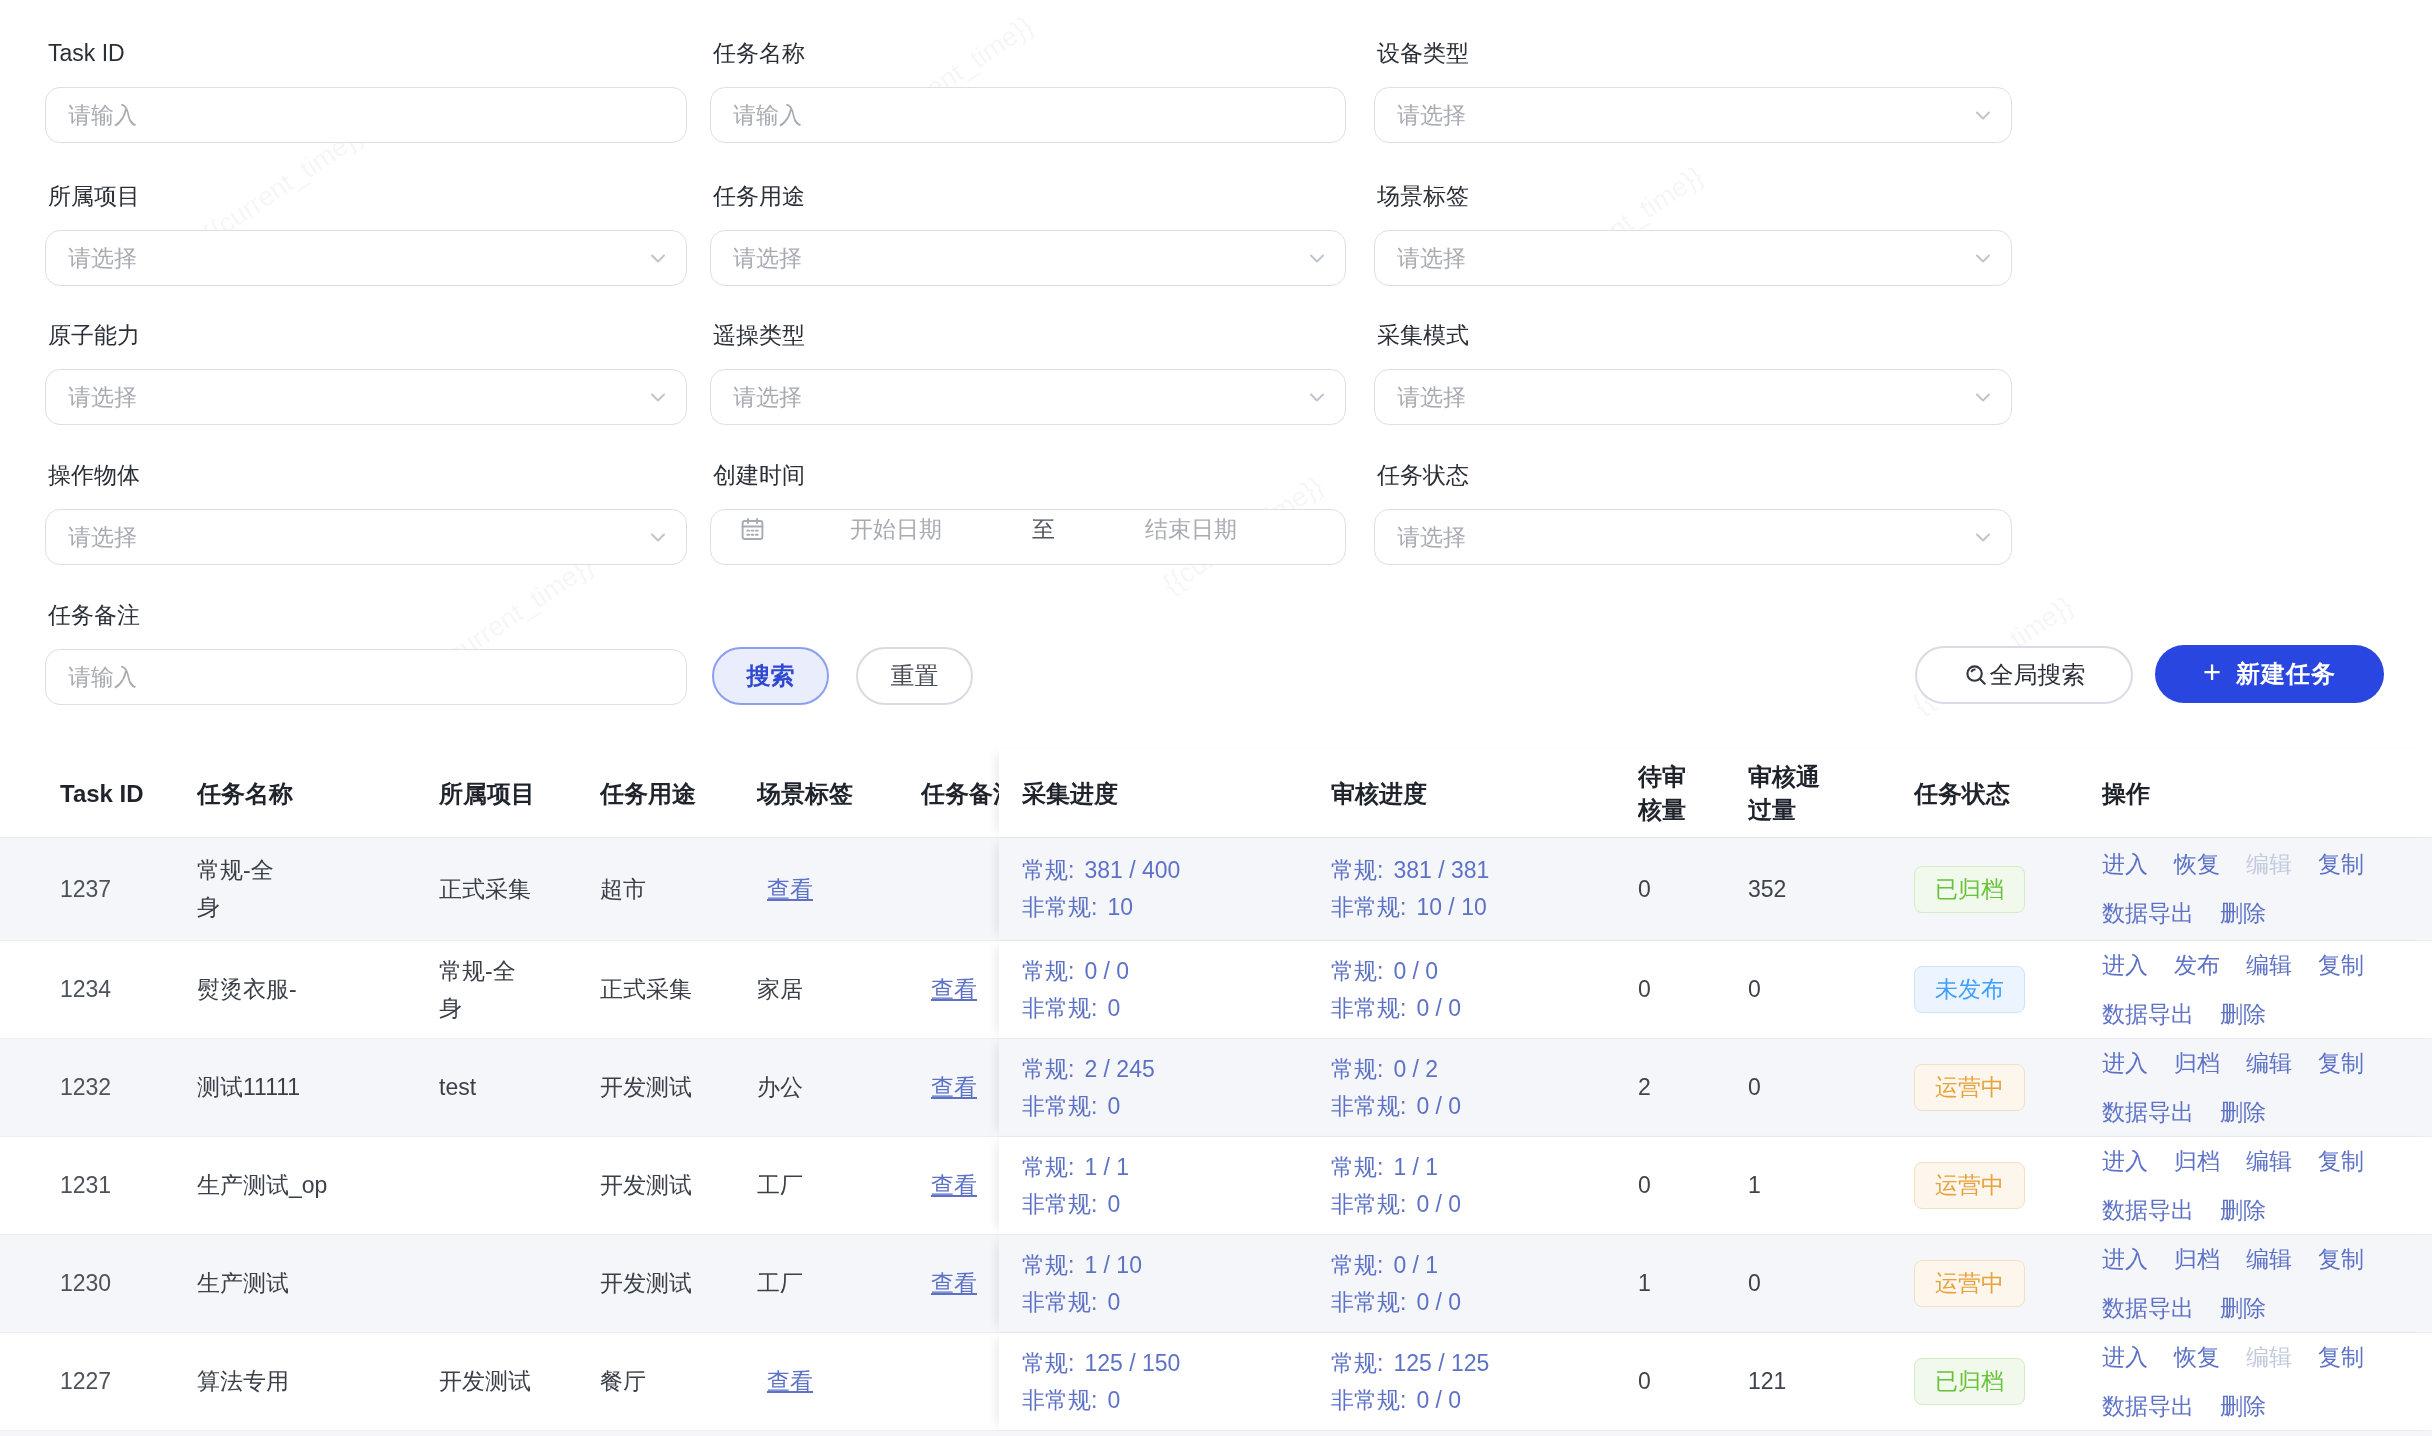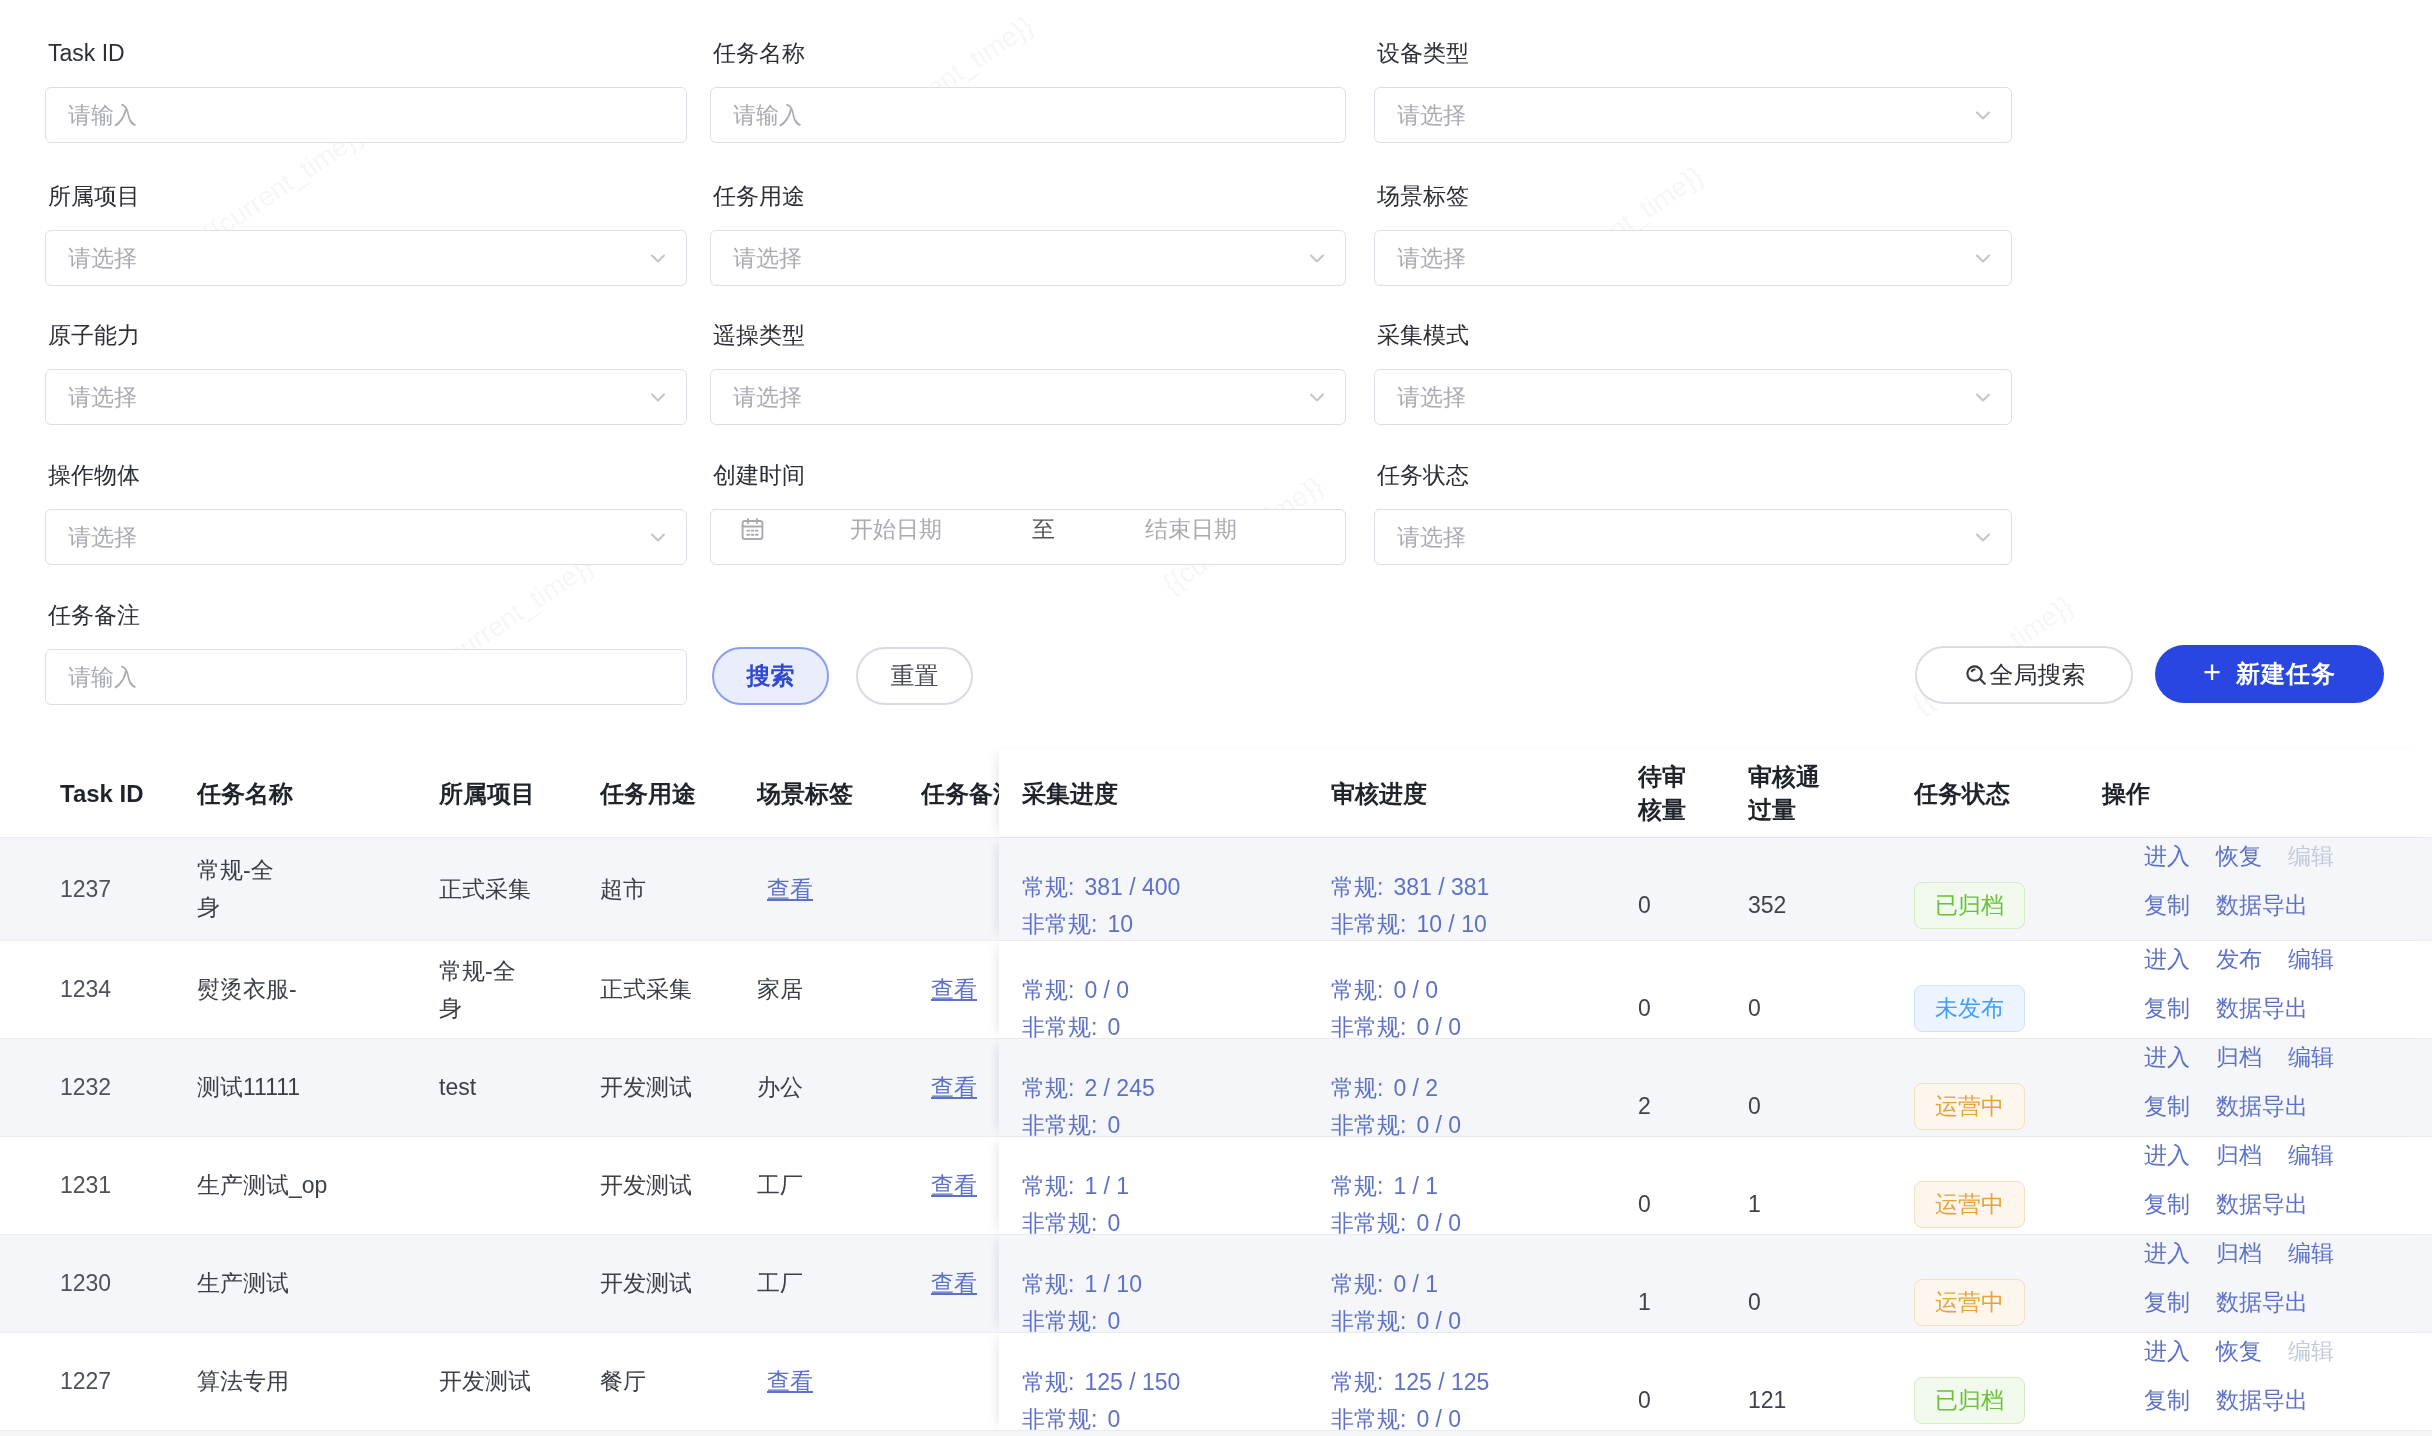--- a/index.html
+++ b/index.html
@@ -8,21 +8,21 @@
   #app { position:relative; width:2432px; height:1436px; background:#fff; overflow:hidden; }
 
   
   .wm { position:absolute; font-size:27px; color:rgba(40,46,60,.045);
         transform:rotate(-34deg); white-space:nowrap; pointer-events:none; }
 
   
   .field { position:absolute; }
   .flabel { font-size:23px; color:#2b2f38; margin-left:3px; line-height:30px; }
   .control { position:absolute; top:49px; left:0; right:0; height:56px;
-    border:1.5px solid #dcdfe6; border-radius:6px; background:#fff;
+    border:1.5px solid #dcdfe6; border-radius:15px; background:#fff;
     display:flex; align-items:center; padding:0 22px; }
   .ph { font-size:23px; color:#a8abb2; }
   .chev { position:absolute; right:16px; top:50%; transform:translateY(-50%); }
   .daterange { padding:0 24px 16px 28px; }
   .daterange .dstart,.daterange .dend { flex:1; text-align:center; }
   .daterange .dsep { font-size:23px; color:#50555e; padding:0 6px; }
   .cal { flex:none; }
 
   
   .pill { position:absolute; height:58px; border-radius:29px; display:inline-flex;
@@ -63,21 +63,21 @@
   .view-link { color:#5d72c6; text-decoration:underline; cursor:pointer; margin-left:10px; }
   .kv-line { display:flex; gap:10px; color:#5d72c6; }
   .kv-line .kv-v { }
   .c-pending,.c-approved { color:#3d424b; }
   .badge { display:inline-block; font-size:23px; line-height:1; padding:11px 20px;
     border-radius:8px; white-space:nowrap; }
   .badge-success { color:#67c23a; background:#f0f9eb; border:1.5px solid #d5ecc3; }
   .badge-info    { color:#409eff; background:#ecf5ff; border:1.5px solid #cbe3fb; }
   .badge-warning { color:#e6a23c; background:#fdf6ec; border:1.5px solid #f3e0c0; }
   .c-ops { display:flex; flex-wrap:wrap; column-gap:26px; row-gap:12px;
-    align-content:center; padding-right:12px;margin-left:42px; }
+    align-content:center; padding-right:12px; }
   .op { color:#5d72c6; cursor:pointer; white-space:nowrap; }
   .op.disabled { color:#c3cadd; cursor:default; }
 </style>
 </head>
 <body>
 
 <div id="app">
 
   <span class="wm" style="left:190px;top:170px">{{current_time}}</span>
   <span class="wm" style="left:860px;top:60px">{{current_time}}</span>

